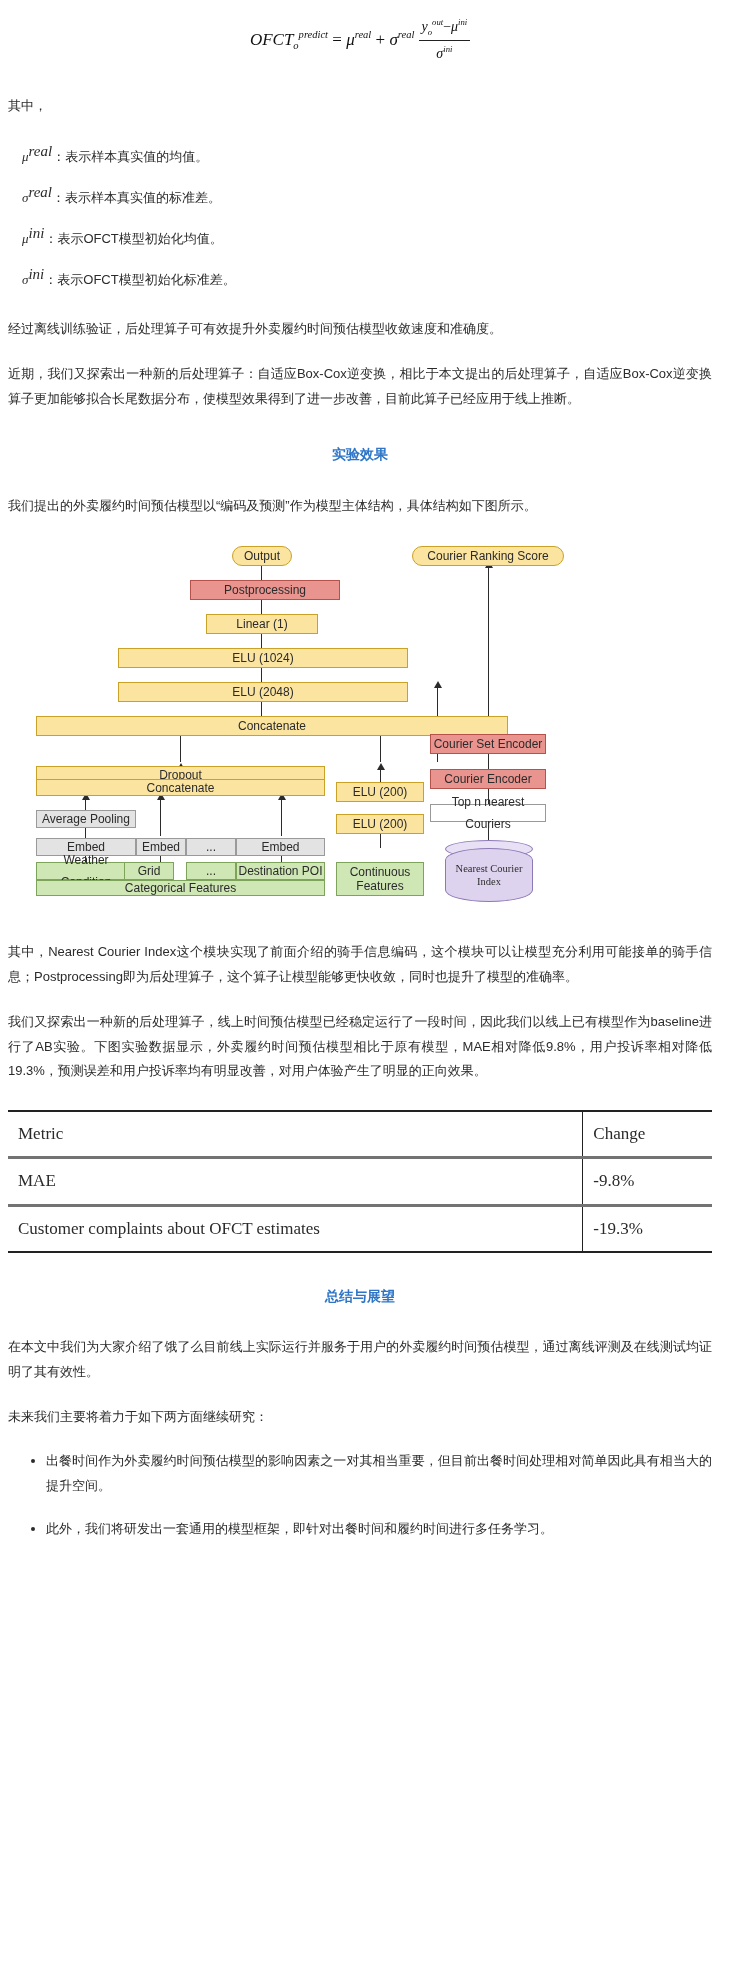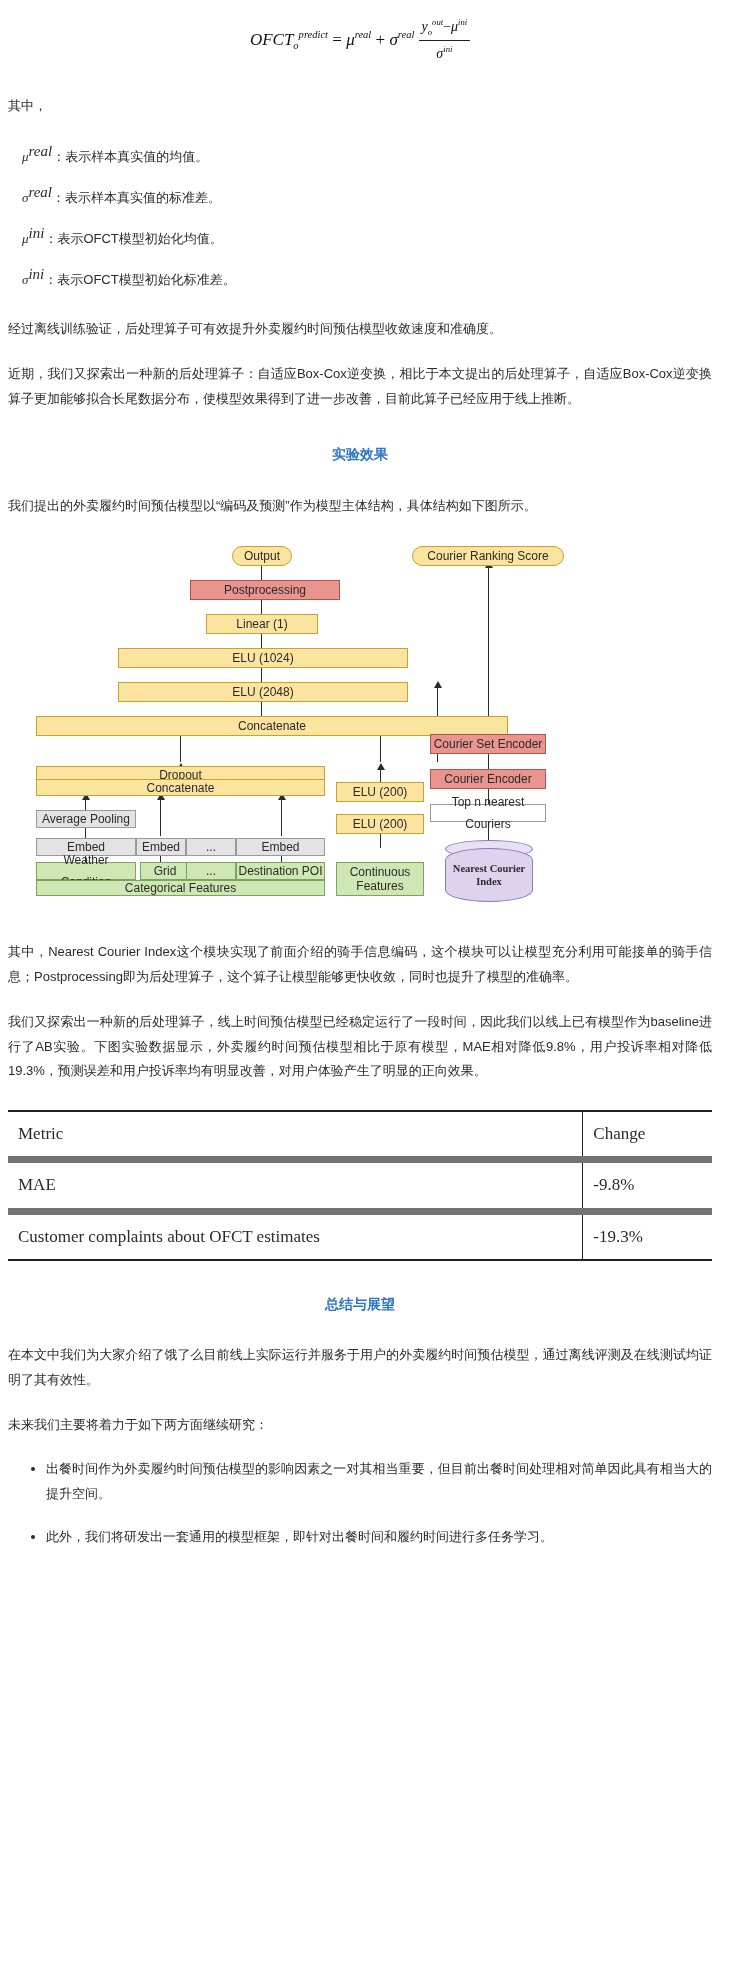--- a/index.html
+++ b/index.html
@@ -43,35 +43,35 @@
       font-family:Liberation Sans, sans-serif;font-size:12px;text-align:center;
       display:flex;align-items:center;justify-content:center;}
   .yellow{background:#fbe3a0;border-color:#c9a227;}
   .yellow-r{background:#fbe3a0;border-color:#c9a227;border-radius:14px;}
   .red{background:#e9948e;border-color:#b5524b;}
   .grey{background:#e3e3e3;border-color:#9a9a9a;}
   .green{background:#cfe7b4;border-color:#7ea45c;}
   .plain{background:#ffffff;border-color:#999;}
   .cyl{position:absolute;width:86px;height:52px;background:#ded3ef;border:1px solid #8d79b5;border-radius:50%/22%;
        font-family:"Liberation Serif", serif;font-size:10.5px;text-align:center;
-       display:flex;align-items:center;justify-content:center;line-height:1.25;font-weight:bold;}
+       display:flex;align-items:center;justify-content:center;line-height:1.25;}
   .cyl-top{position:absolute;width:86px;height:16px;background:#e8e0f5;border:1px solid #8d79b5;border-radius:50%;}
   .arrow{position:absolute;background:#2b2b2b;width:1.4px;}
   .arrow:after{content:"";position:absolute;left:-3.3px;top:-7px;
     border-left:4px solid transparent;border-right:4px solid transparent;border-bottom:7px solid #2b2b2b;}
   
   .result-table{
     margin:26px 8px 30px 8px;
     border-collapse:collapse;
     width:calc(100% - 16px);
     font-family:"Liberation Serif", serif;
     font-size:17px;
   }
   .result-table th,.result-table td{
-    border-top:1px solid #222;border-bottom:7px solid #737373;
+    border-top:1px solid #222;border-bottom:3px solid #737373;
     padding:6px 10px;text-align:left;font-weight:normal;
   }
   .result-table th:first-child,.result-table td:first-child{border-right:1px solid #222;}
   .result-table thead th{border-top:2px solid #222;}
   .result-table tbody tr:last-child td{border-bottom:2px solid #222;}
   ul.bullets{margin:14px 0 10px 0;padding:0 8px 0 46px;}
   ul.bullets li{margin-bottom:18px;text-align:justify;line-height:1.9;}
 </style>
 </head>
 <body>
@@ -154,21 +154,21 @@
     <div class="nd yellow" style="left:36px;top:178px;width:472px;height:20px;">Concatenate</div>
 
     <div class="nd yellow" style="left:36px;top:228px;width:289px;height:17px;">Dropout</div>
     <div class="nd yellow" style="left:36px;top:241px;width:289px;height:17px;">Concatenate</div>
     <div class="nd grey" style="left:36px;top:272px;width:100px;height:18px;">Average Pooling</div>
     <div class="nd grey" style="left:36px;top:300px;width:100px;height:18px;">Embed</div>
     <div class="nd grey" style="left:136px;top:300px;width:50px;height:18px;">Embed</div>
     <div class="nd grey" style="left:186px;top:300px;width:50px;height:18px;">...</div>
     <div class="nd grey" style="left:236px;top:300px;width:89px;height:18px;">Embed</div>
     <div class="nd green" style="left:36px;top:324px;width:100px;height:18px;">Weather Condition</div>
-    <div class="nd green" style="left:140px;top:324px;width:50px;height:18px;">Grid</div>
+    <div class="nd green" style="left:124px;top:324px;width:50px;height:18px;">Grid</div>
     <div class="nd green" style="left:186px;top:324px;width:50px;height:18px;">...</div>
     <div class="nd green" style="left:236px;top:324px;width:89px;height:18px;">Destination POI</div>
     <div class="nd green" style="left:36px;top:342px;width:289px;height:16px;">Categorical Features</div>
 
     <div class="nd yellow" style="left:336px;top:244px;width:88px;height:20px;">ELU (200)</div>
     <div class="nd yellow" style="left:336px;top:276px;width:88px;height:20px;">ELU (200)</div>
     <div class="nd green" style="left:336px;top:324px;width:88px;height:34px;white-space:pre-line;line-height:1.2;">Continuous
 Features</div>
 
     <div class="nd yellow-r" style="left:412px;top:8px;width:152px;height:20px;">Courier Ranking Score</div>

